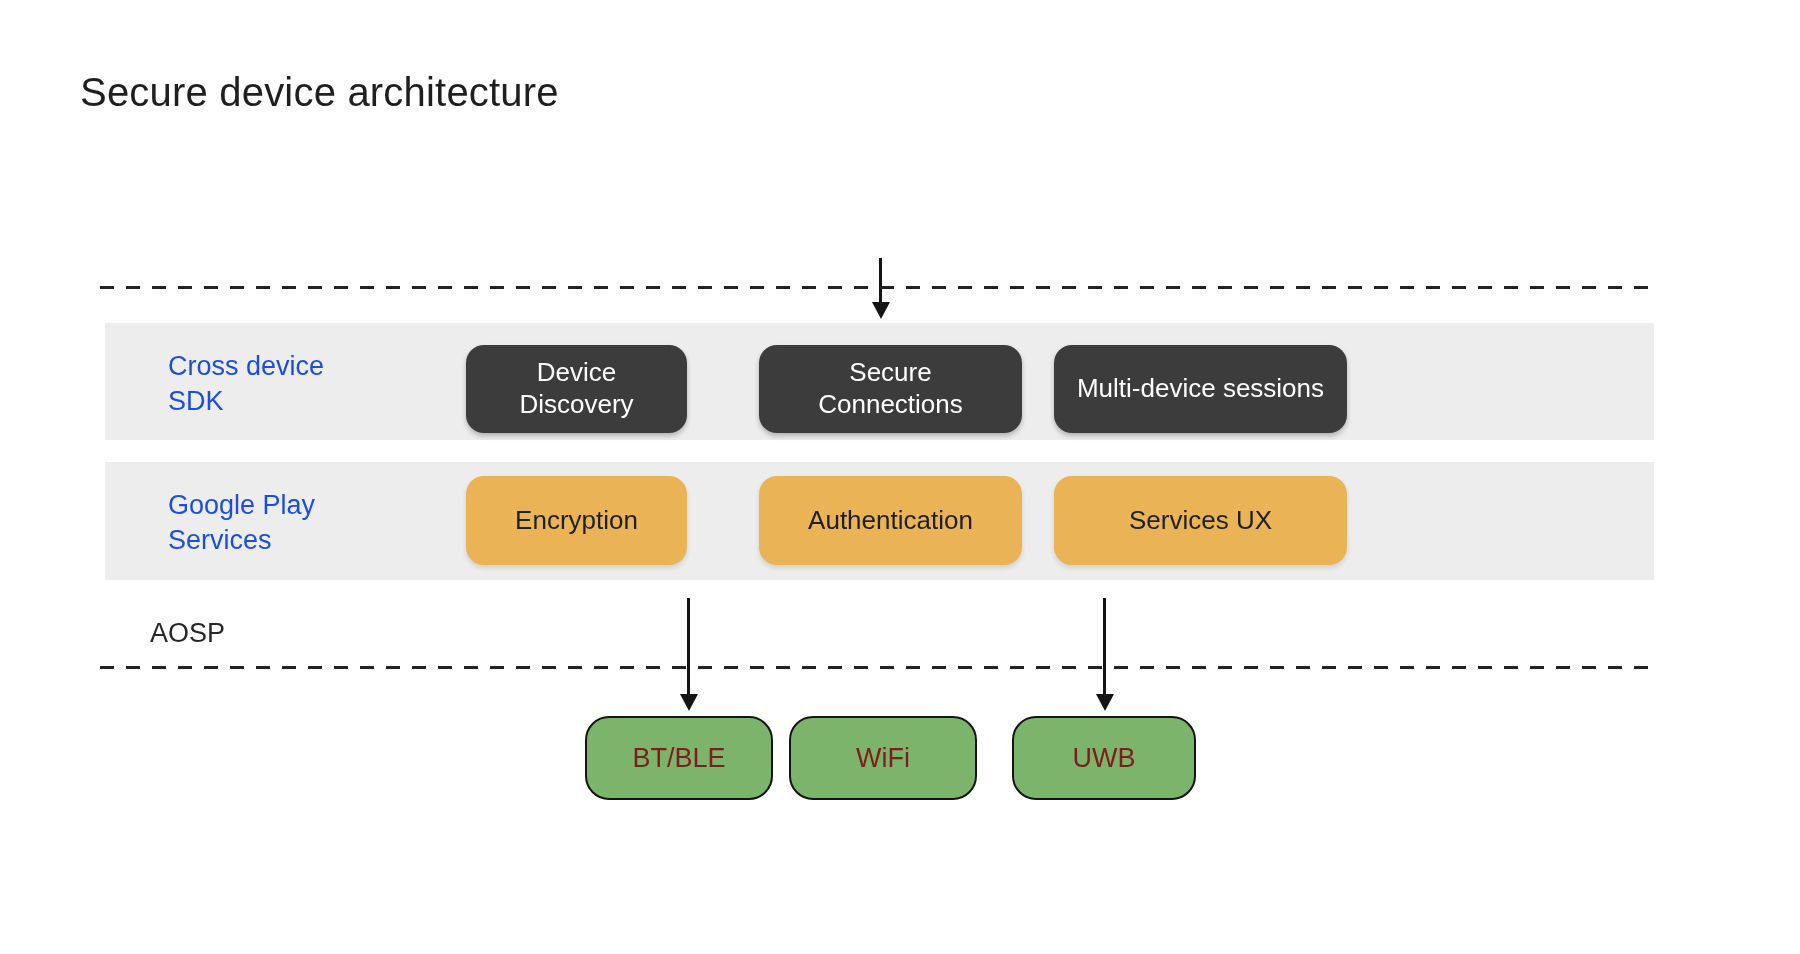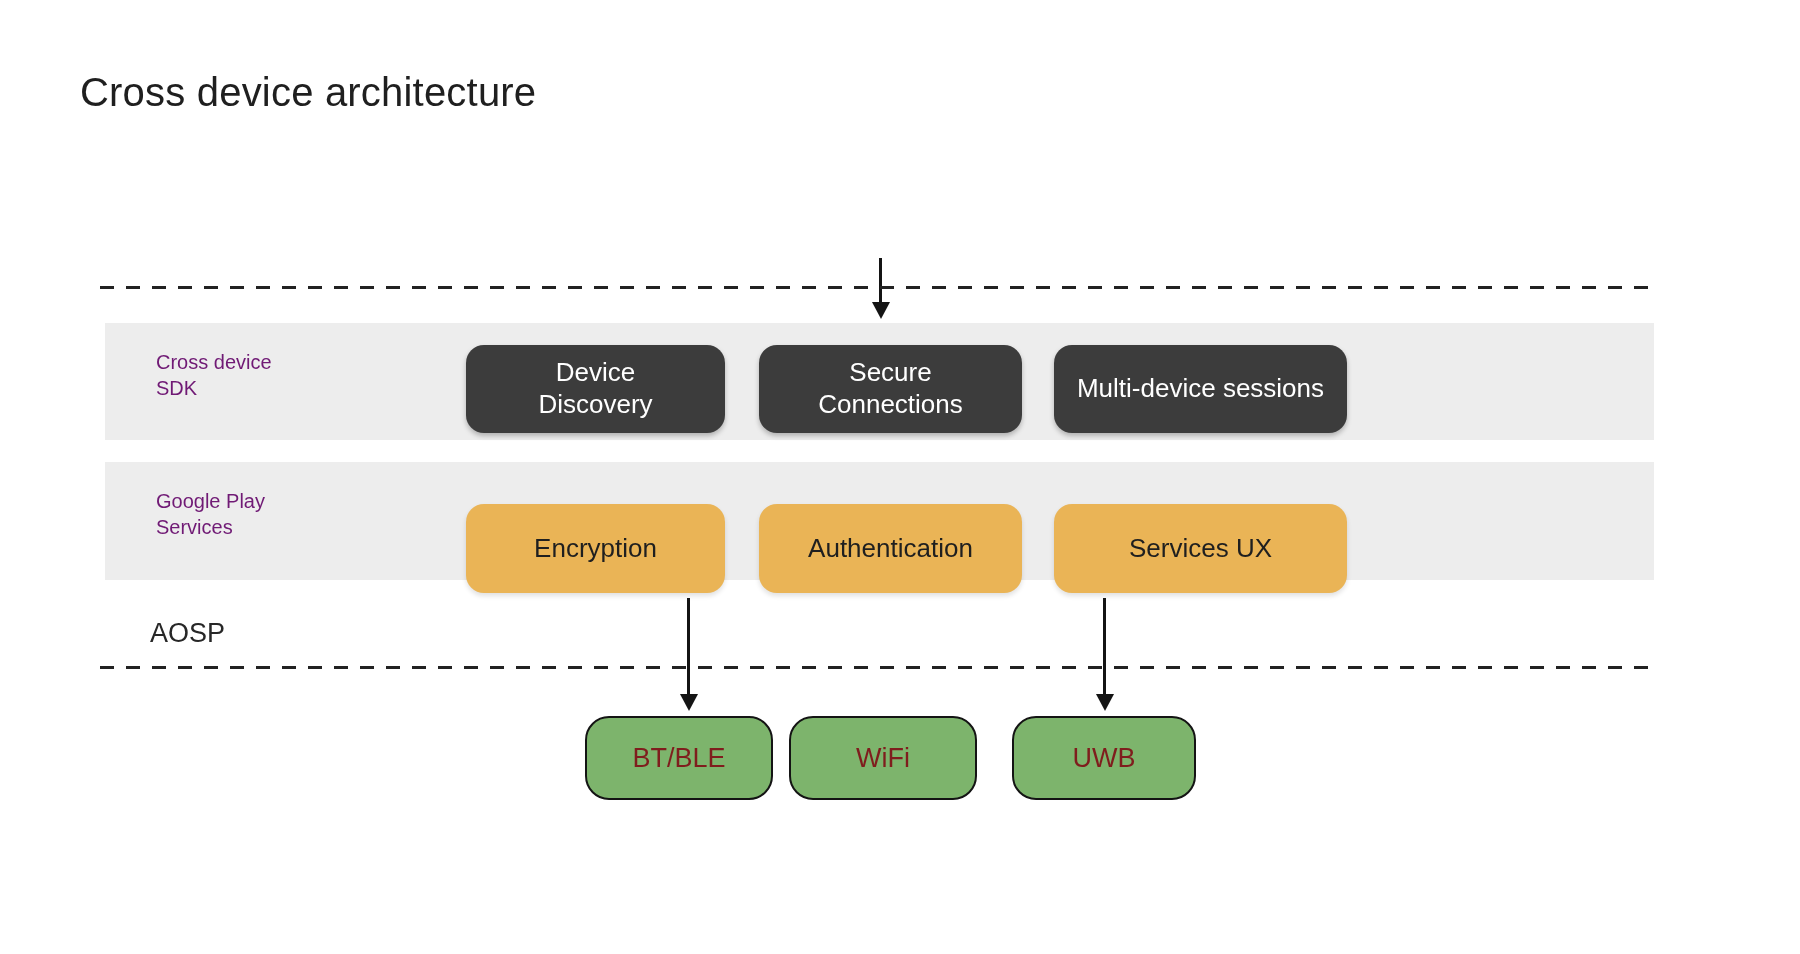--- a/index.html
+++ b/index.html
@@ -50,24 +50,24 @@
   }
   .band{
     position:absolute;
     left:105px; width:1549px;
     background:var(--band);
   }
   .band-sdk{top:323px; height:117px;}
   .band-gps{top:462px; height:118px;}
   .layer-label{
     position:absolute;
-    left:156px;
-    font-size:20px;
+    left:168px;
+    font-size:27px;
     line-height:1.3;
-    color:#701a75;
+    color:#1d4ed8;
     white-space:pre-line;
   }
   .label-sdk{top:349px;}
   .label-gps{top:488px;}
   .aosp-label{
     position:absolute;
     left:150px; top:618px;
     font-size:27px;
     color:#272727;
   }
@@ -78,23 +78,23 @@
     font-size:26px; font-weight:500;
     box-shadow:0 3px 5px rgba(0,0,0,0.25);
     top:345px; height:88px;
   }
   .orange-box{
     background:var(--orange);
     color:#1f1f1f;
     border-radius:18px;
     font-size:26px; font-weight:500;
     box-shadow:0 3px 5px rgba(0,0,0,0.12);
-    top:476px; height:89px;margin-top:28px;
+    top:476px; height:89px;
   }
-  .col-1{left:466px; width:259px;}
+  .col-1{left:466px; width:221px;}
   .col-2{left:759px; width:263px;}
   .col-3{left:1054px; width:293px;}
   .green-box{
     top:716px; height:84px;
     background:var(--green);
     border:2.5px solid #141414;
     border-radius:24px;
     font-size:27px; font-weight:500;
     color:#7f1d1d;
   }
@@ -127,21 +127,21 @@
   .arrow-bt-line{left:687px; top:598px; height:98px;}
   .arrow-bt-head{left:680px; top:694px;}
   .arrow-uwb-line{left:1103px; top:598px; height:98px;}
   .arrow-uwb-head{left:1096px; top:694px;}
 </style>
 </head>
 <body>
 
 <div class="canvas">
 
-  <div class="title">Cross device architecture</div>
+  <div class="title">Secure device architecture</div>
 
 
   <div class="vline arrow-app-line"></div>
   <div class="arrowhead arrow-app-head"></div>
 
   <div class="dashed-line dashed-1"></div>
 
   <div class="band band-sdk"></div>
   <div class="layer-label label-sdk">Cross device
 SDK</div>

